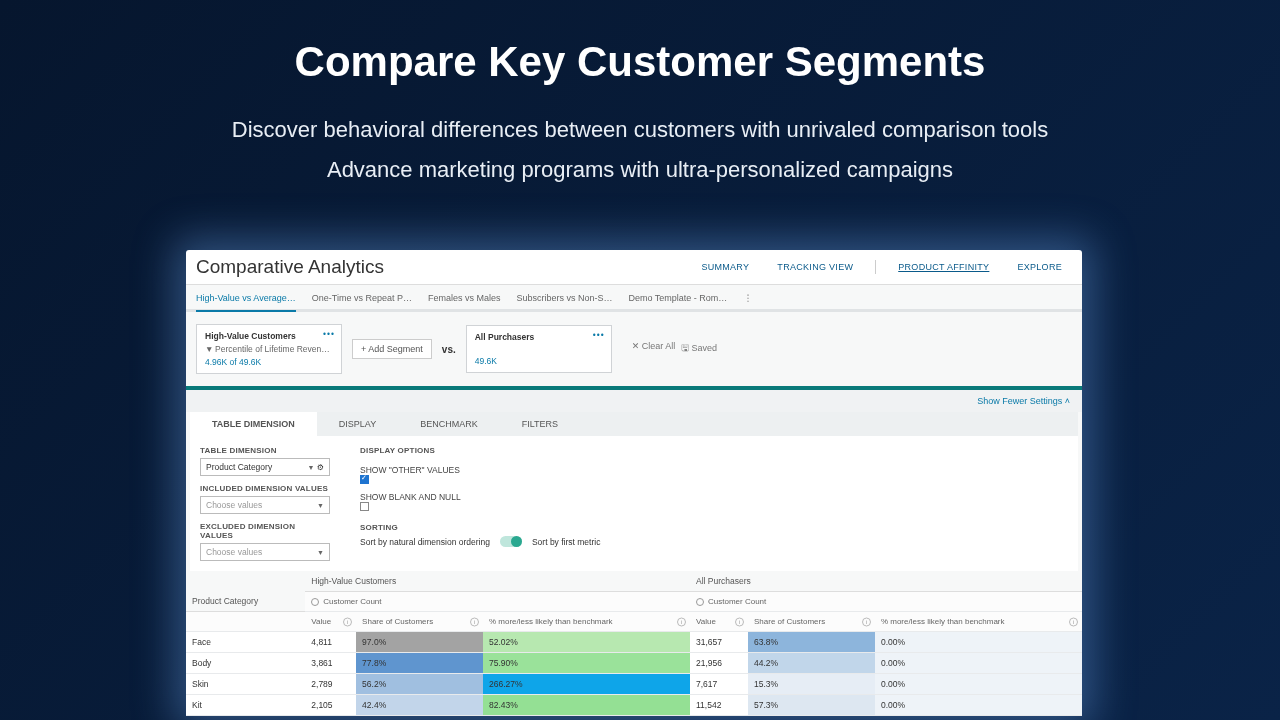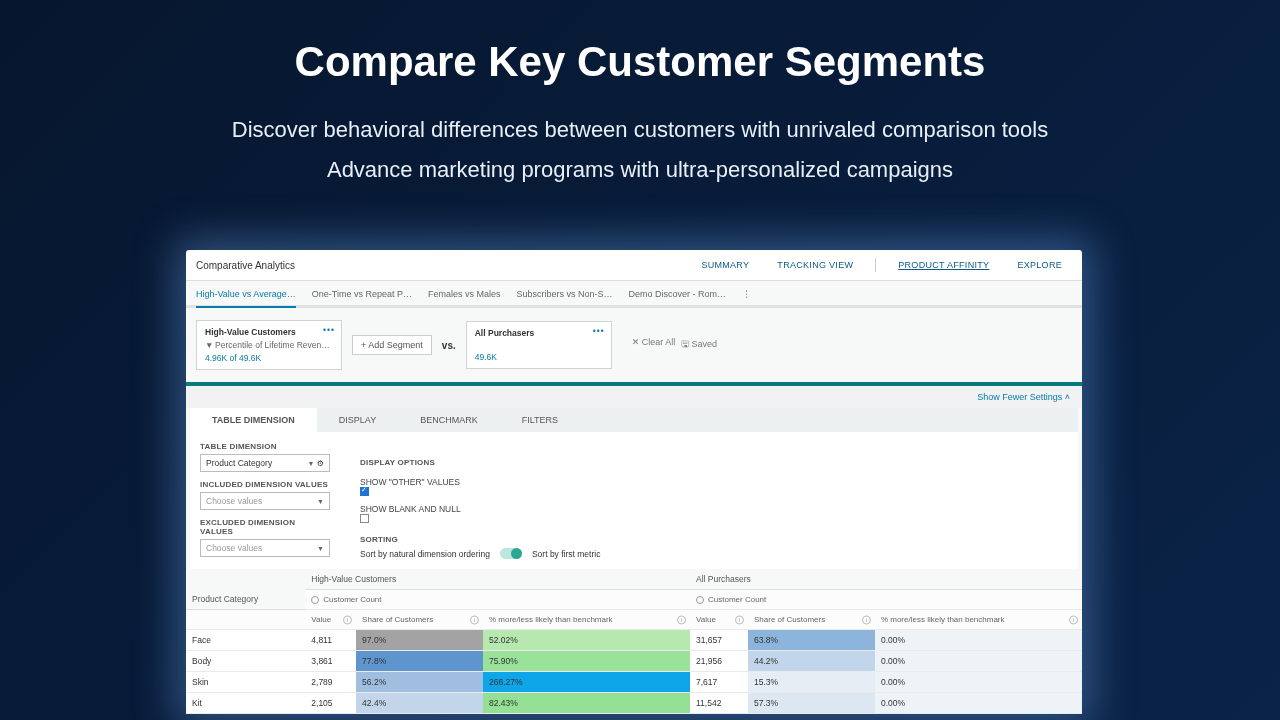--- a/index.html
+++ b/index.html
@@ -2,21 +2,21 @@
 <html><head>
 <meta charset="utf-8">
 <style>
 * { margin: 0; padding: 0; box-sizing: border-box; font-family: -apple-system, BlinkMacSystemFont, "Segoe UI", Arial, sans-serif; }
 body { background: linear-gradient(135deg, #06162e 0%, #0a2347 100%); width: 1280px; height: 720px; overflow: hidden; }
 .hero { text-align: center; color: #fff; padding-top: 38px; }
 .hero h1 { font-size: 42px; font-weight: 700; margin-bottom: 24px; }
 .hero p { font-size: 22px; font-weight: 400; line-height: 1.8; color: #e8eef5; }
 .panel { position: absolute; left: 186px; top: 250px; width: 896px; background: #fff; box-shadow: 0 0 40px 12px rgba(120,180,255,.35); border-radius: 3px; font-size: 10px; color: #333; }
 .panel-header { display: flex; align-items: center; justify-content: space-between; padding: 6px 10px; border-bottom: 1px solid #ddd; }
-.panel-title { font-size: 10px; color: #333; }
+.panel-title { font-size: 19px; color: #333; }
 .panel-nav { display: flex; gap: 8px; }
 .panel-nav a { padding: 4px 10px; font-size: 9px; color: #0a5a8a; text-decoration: none; letter-spacing: .3px; }
 .panel-nav a.active { text-decoration: underline; }
 .panel-nav .divider { border-left: 1px solid #ccc; margin: 2px 4px; }
 .content { background: #f7f8f8; padding: 0; }
 .tabs-row { display: flex; gap: 16px; padding: 8px 10px 0; font-size: 9px; color: #666; border-bottom: 3px solid #e0e3e5; }
 .tabs-row span { padding-bottom: 6px; cursor: pointer; }
 .tabs-row span.active { color: #0a7aa8; border-bottom: 2px solid #0a7aa8; margin-bottom: -3px; }
 .segments { display: flex; align-items: center; gap: 10px; padding: 12px 10px; }
 .seg-card { border: 1px solid #d0d3d6; background: #fff; padding: 6px 8px; width: 146px; font-size: 8.5px; position: relative; }
@@ -34,21 +34,21 @@
 .settings-tabs { display: flex; background: #edf0f1; font-size: 9px; }
 .settings-tabs div { padding: 7px 22px; color: #555; cursor: pointer; }
 .settings-tabs div.active { background: #fff; font-weight: 600; }
 .settings-content { display: flex; padding: 10px; gap: 30px; }
 .left-col { width: 130px; }
 .left-col .lbl { font-size: 8px; font-weight: 600; color: #555; letter-spacing: .2px; margin-bottom: 3px; margin-top: 8px; }
 .left-col .lbl:first-child { margin-top: 0; }
 .select { border: 1px solid #bbb; padding: 3px 5px; font-size: 8.5px; display: flex; justify-content: space-between; align-items: center; background: #fff; cursor: pointer; }
 .select .caret { font-size: 7px; color: #666; }
 .right-col .lbl { font-size: 8px; font-weight: 600; color: #555; letter-spacing: .2px; margin-bottom: 3px; margin-top: 8px; }
-.right-col .lbl:first-child { margin-top: 16px; }
+.right-col .lbl:first-child { margin-top: 0; }
 .opt { font-size: 8.5px; color: #444; margin-top: 6px; display: flex; align-items: center; gap: 4px; }
 .chk { width: 9px; height: 9px; border: 1px solid #888; display: inline-block; position: relative; }
 .chk.on { background: #1e74d0; border-color: #1e74d0; }
 .chk.on::after { content: "✓"; color: #fff; font-size: 7px; position: absolute; left: 0; top: -2px; }
 .sort-row { display: flex; align-items: center; gap: 10px; font-size: 8.5px; margin-top: 4px; }
 .toggle { width: 22px; height: 11px; background: #bfe6dc; border-radius: 6px; position: relative; cursor: pointer; }
 .toggle::after { content: ""; width: 11px; height: 11px; background: #2aa890; border-radius: 50%; position: absolute; right: 0; top: 0; }
 .data-table { width: 100%; border-collapse: collapse; font-size: 8.5px; background: #fff; }
 .data-table th, .data-table td { text-align: left; padding: 5px 6px; border-bottom: 1px solid #e8eaec; }
 .data-table th { color: #555; font-weight: 500; position: relative; }
@@ -78,21 +78,21 @@
       <a>EXPLORE</a>
     </div>
   </div>
 
   <div class="content">
     <div class="tabs-row">
       <span class="active">High-Value vs Average…</span>
       <span>One-Time vs Repeat P…</span>
       <span>Females vs Males</span>
       <span>Subscribers vs Non-S…</span>
-      <span>Demo Discover - Rom…</span>
+      <span>Demo Template - Rom…</span>
       <span>⋮</span>
     </div>
 
     <div class="segments">
       <div class="seg-card">
         <div class="name">High-Value Customers</div>
         <div class="dots">•••</div>
         <div class="filter">
           <span class="funnel">▼</span><span>Percentile of Lifetime Revenue (LTR) &gt;=…</span>
         </div>

